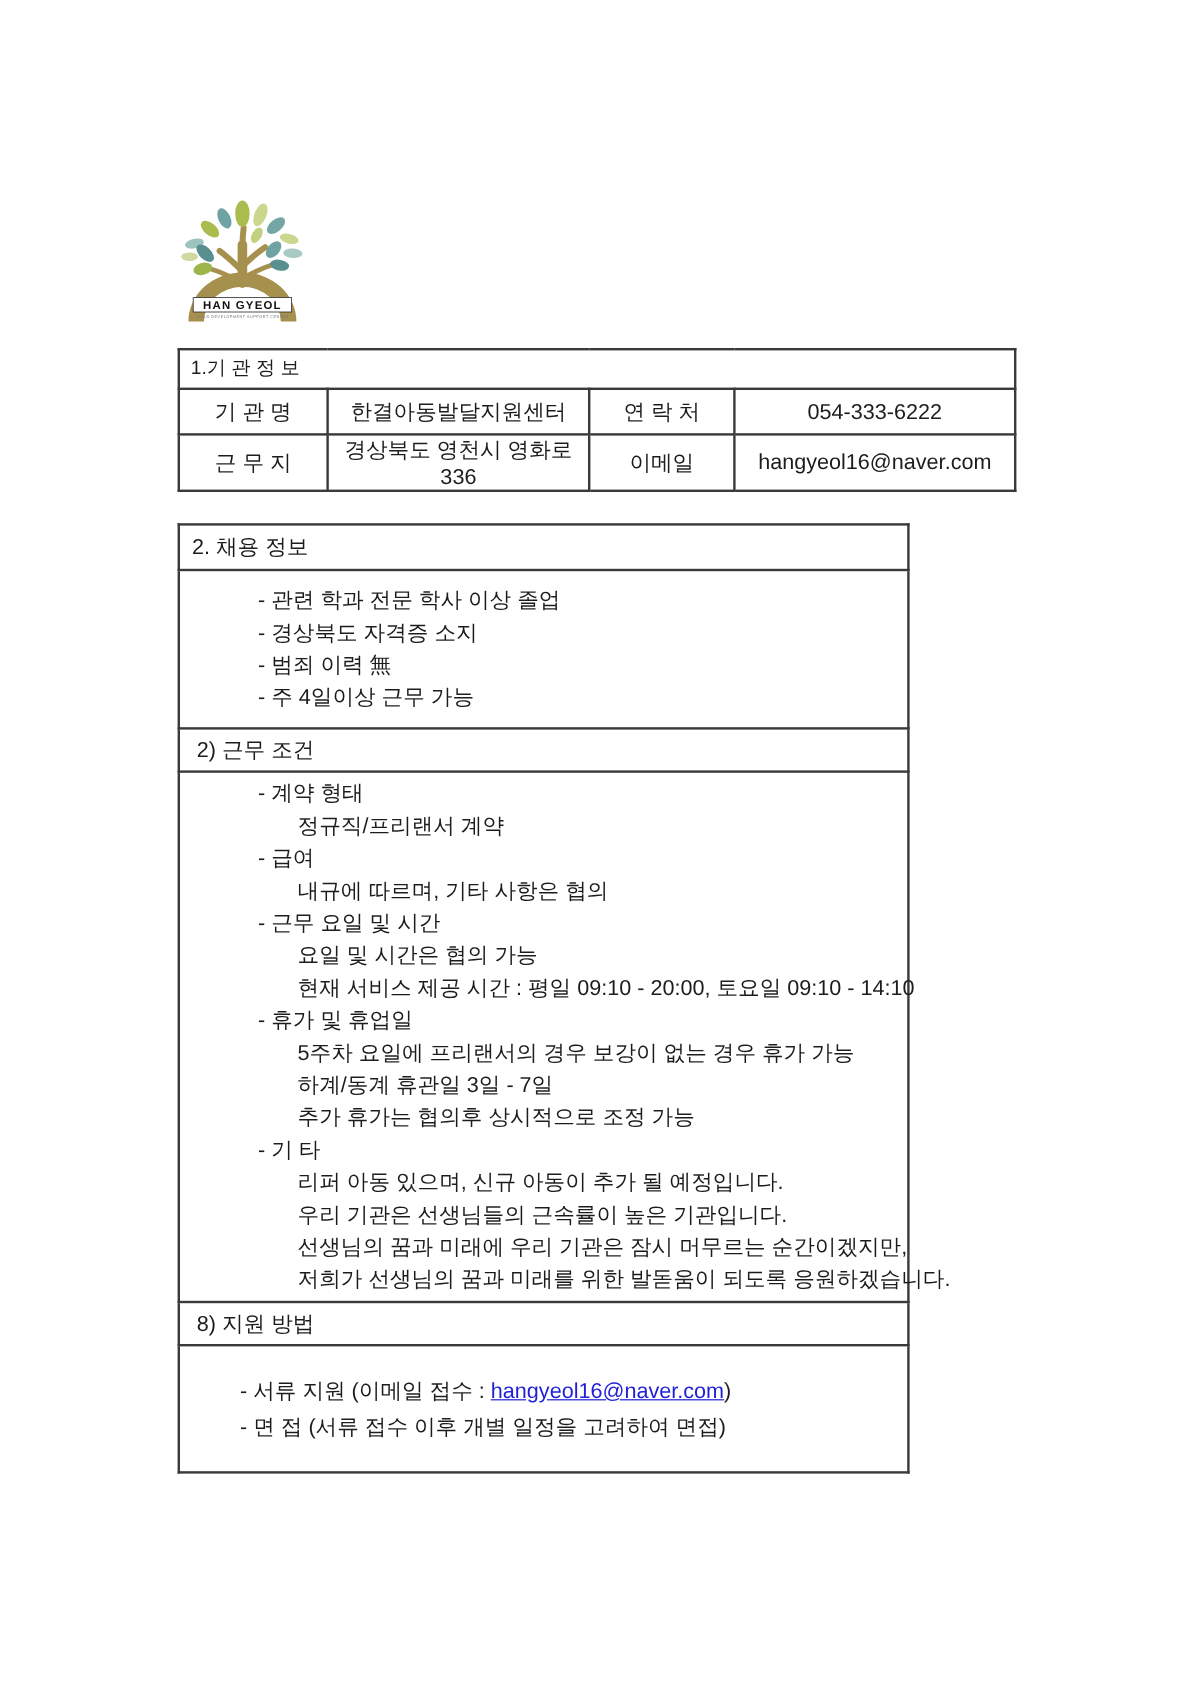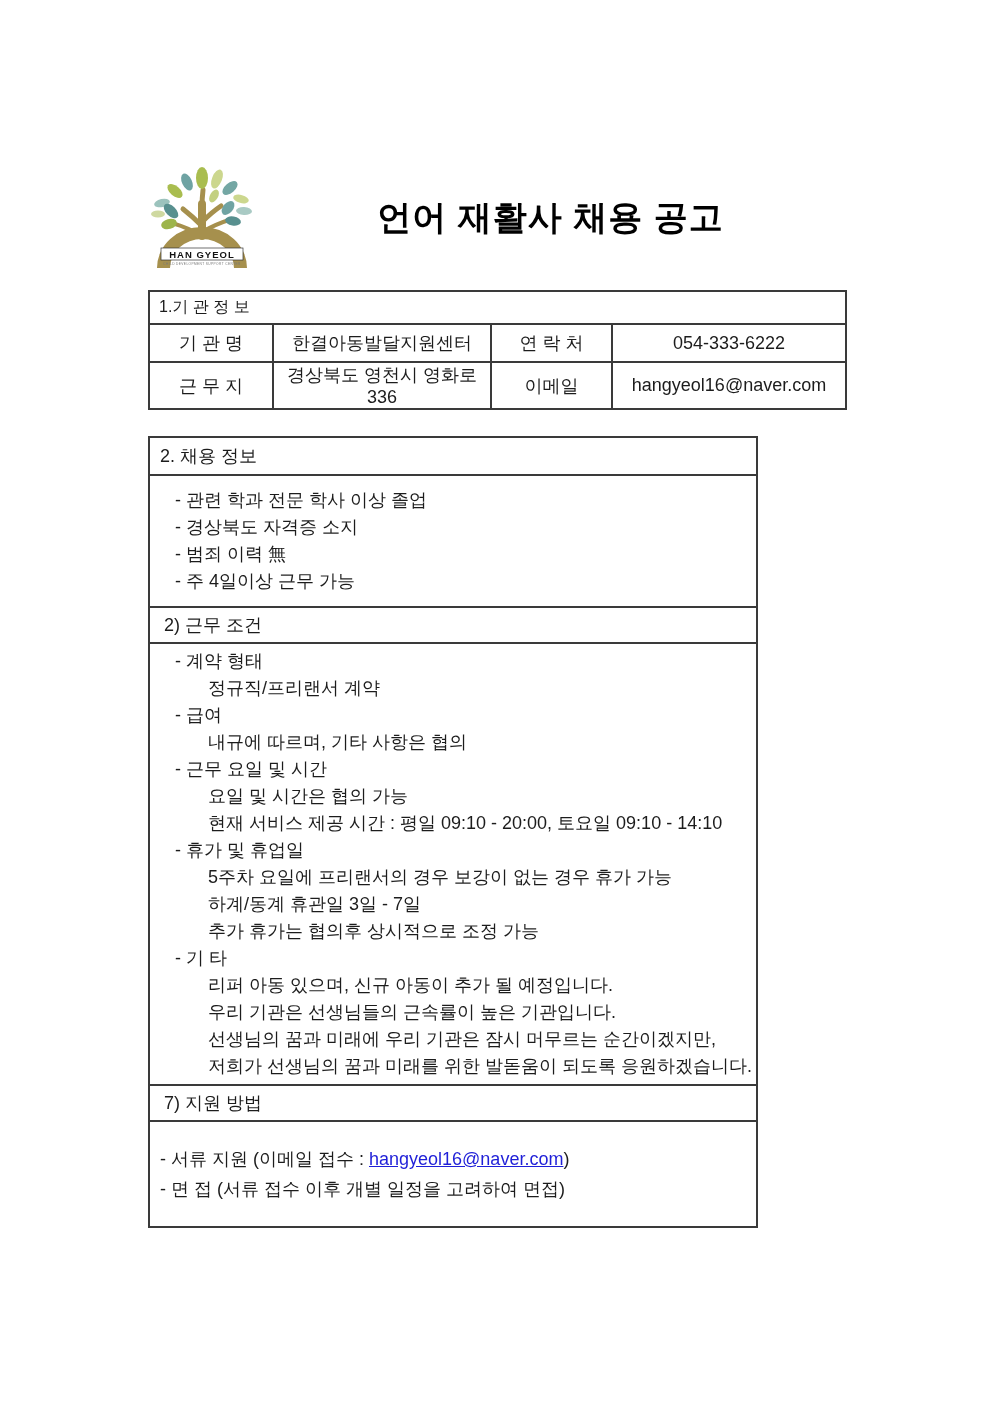--- a/index.html
+++ b/index.html
@@ -26,21 +26,21 @@
   .tbl td { border:2px solid #3a3a3a; font-size:18px; vertical-align:middle; }
   .info-tbl { margin-top:18px; }
   .info-tbl .tbl-header { height:33px; padding-left:9px; font-size:16px; }
   .info-tbl .cell { height:38px; text-align:center; }
   .recruit-tbl { margin-top:26px; }
   .recruit-tbl .tbl-header { height:38px; padding-left:10px; }
   .sec-title { height:36px; padding-left:14px; }
   .sec-content-0 { padding:11px 0; }
   .sec-content-1 { padding:4px 0; }
   .sec-content-2 { padding:22px 0; }
-  .line { line-height:27px; padding-left:25px; white-space:nowrap; }
+  .line { line-height:27px; padding-left:25px; white-space:nowrap;margin-left:40px; }
   .line.indent { padding-left:58px; }
   .sec-content-2 .line { padding-left:10px; line-height:30px; }
   .email-link { color:#1f1fd8; text-decoration:underline; cursor:pointer; }
 </style>
 </head>
 <body>
 
 <div class="page">
 
   <div class="doc-header">
@@ -72,23 +72,20 @@
           <ellipse cx="85" cy="57" rx="8" ry="4.5" fill="#58908f" transform="rotate(10 85 57)"></ellipse>
           <ellipse cx="66" cy="32" rx="4" ry="7" fill="#c3d07f" transform="rotate(30 66 32)"></ellipse>
         </g>
 
         <path d="M 9 104 A 45 41 0 0 1 99 104 L 86 104 A 32 29 0 0 0 22 104 Z" fill="#a6904d"></path>
 
         <rect x="13" y="84" width="82" height="12" fill="#ffffff" stroke="#333" stroke-width="0.7"></rect>
         <text x="54" y="93.5" text-anchor="middle" font-size="9.5" font-weight="bold" fill="#111" font-family="Liberation Sans, DejaVu Sans, sans-serif" letter-spacing="1">HAN GYEOL</text>
         <text x="54" y="101" text-anchor="middle" font-size="3.2" fill="#777" font-family="Liberation Sans, DejaVu Sans, sans-serif" letter-spacing="0.4">CHILD DEVELOPMENT SUPPORT CENTER</text>
       </svg>
-    </div>
-    <div class="title-area">
-      <h1 class="doc-title">언어 재활사 채용 공고</h1>
     </div>
   </div>
 
   <table class="tbl info-tbl">
     <colgroup>
         <col style="width:124px">
         <col style="width:218px">
         <col style="width:121px">
         <col style="width:234px">
       </colgroup>
@@ -141,21 +138,21 @@
             <div class="line indent">하계/동계 휴관일 3일 - 7일</div>
             <div class="line indent">추가 휴가는 협의후 상시적으로 조정 가능</div>
             <div class="line">- 기 타</div>
             <div class="line indent">리퍼 아동 있으며, 신규 아동이 추가 될 예정입니다.</div>
             <div class="line indent">우리 기관은 선생님들의 근속률이 높은 기관입니다.</div>
             <div class="line indent">선생님의 꿈과 미래에 우리 기관은 잠시 머무르는 순간이겠지만,</div>
             <div class="line indent">저희가 선생님의 꿈과 미래를 위한 발돋움이 되도록 응원하겠습니다.</div>
           </td>
         </tr>
         <tr>
-          <td class="sec-title">7) 지원 방법</td>
+          <td class="sec-title">8) 지원 방법</td>
         </tr>
         <tr>
           <td class="sec-content-2">
             <div class="line">- 서류 지원 (이메일 접수 : <a class="email-link" href="#">hangyeol16@naver.com</a>)</div>
             <div class="line">- 면 접 (서류 접수 이후 개별 일정을 고려하여 면접)</div>
           </td>
         </tr>
       </tbody>
   </table>
 

